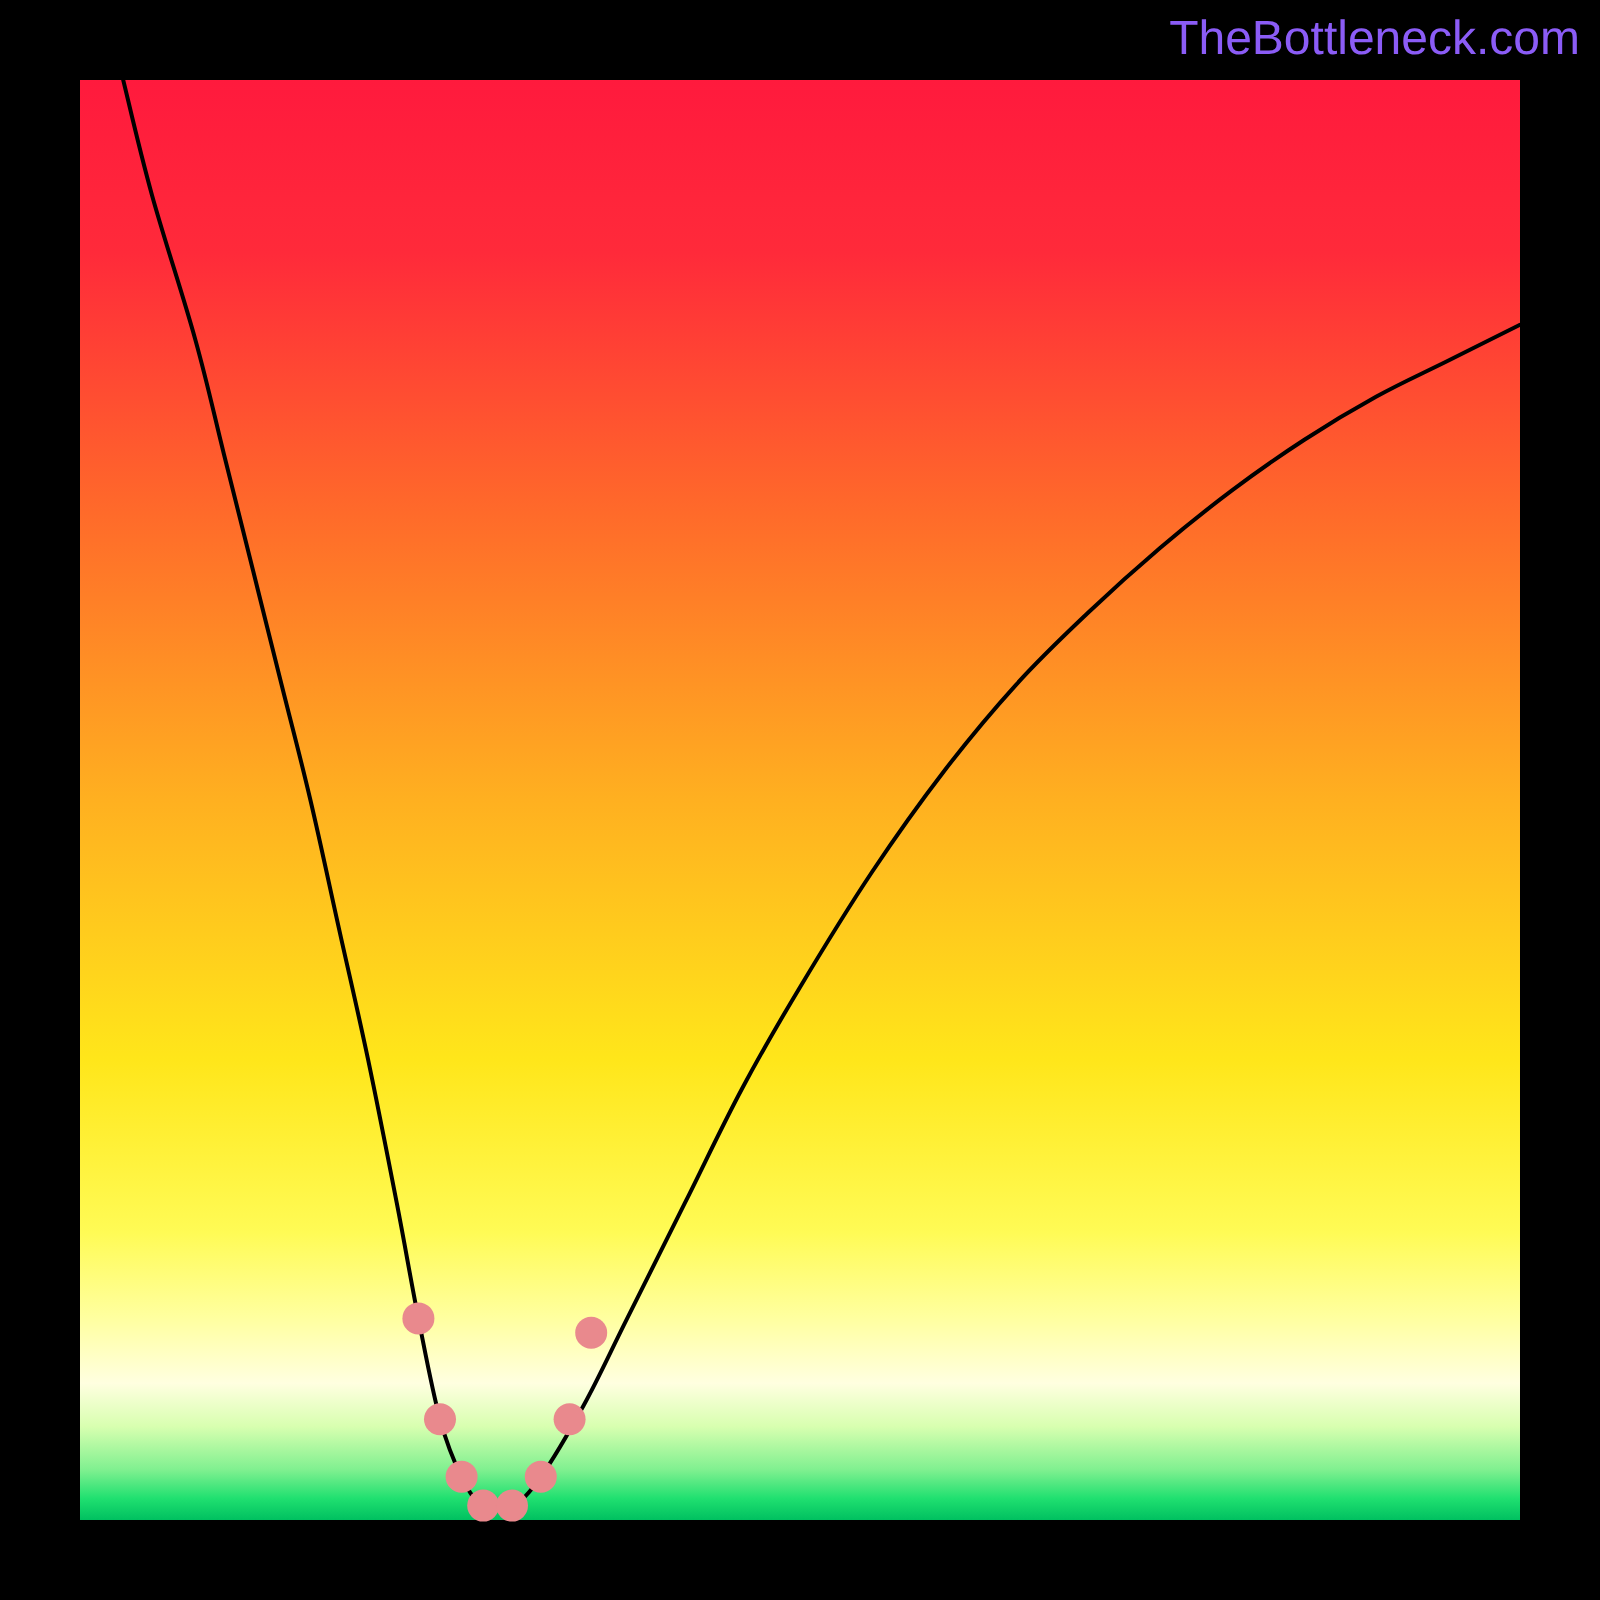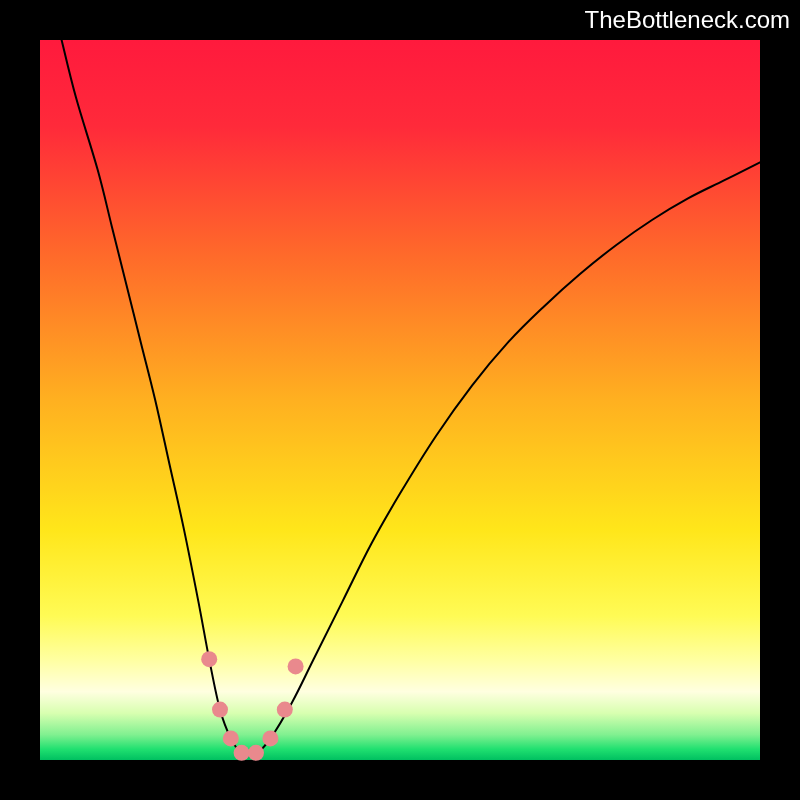--- a/index.html
+++ b/index.html
@@ -17,21 +17,21 @@
     height: 800px;
   }
   svg {
     display: block;
   }
   .watermark {
     position: absolute;
     top: 6px;
     right: 10px;
     font-size: 24px;
-    color: #ffffff;
+    color: #8b5cf6;
     user-select: none;
     pointer-events: none;
   }
 </style>
 </head>
 <body>
 
 <div class="canvas-wrap">
   <svg id="chart-svg" width="800" height="800" viewBox="0 0 800 800">
     <defs>

